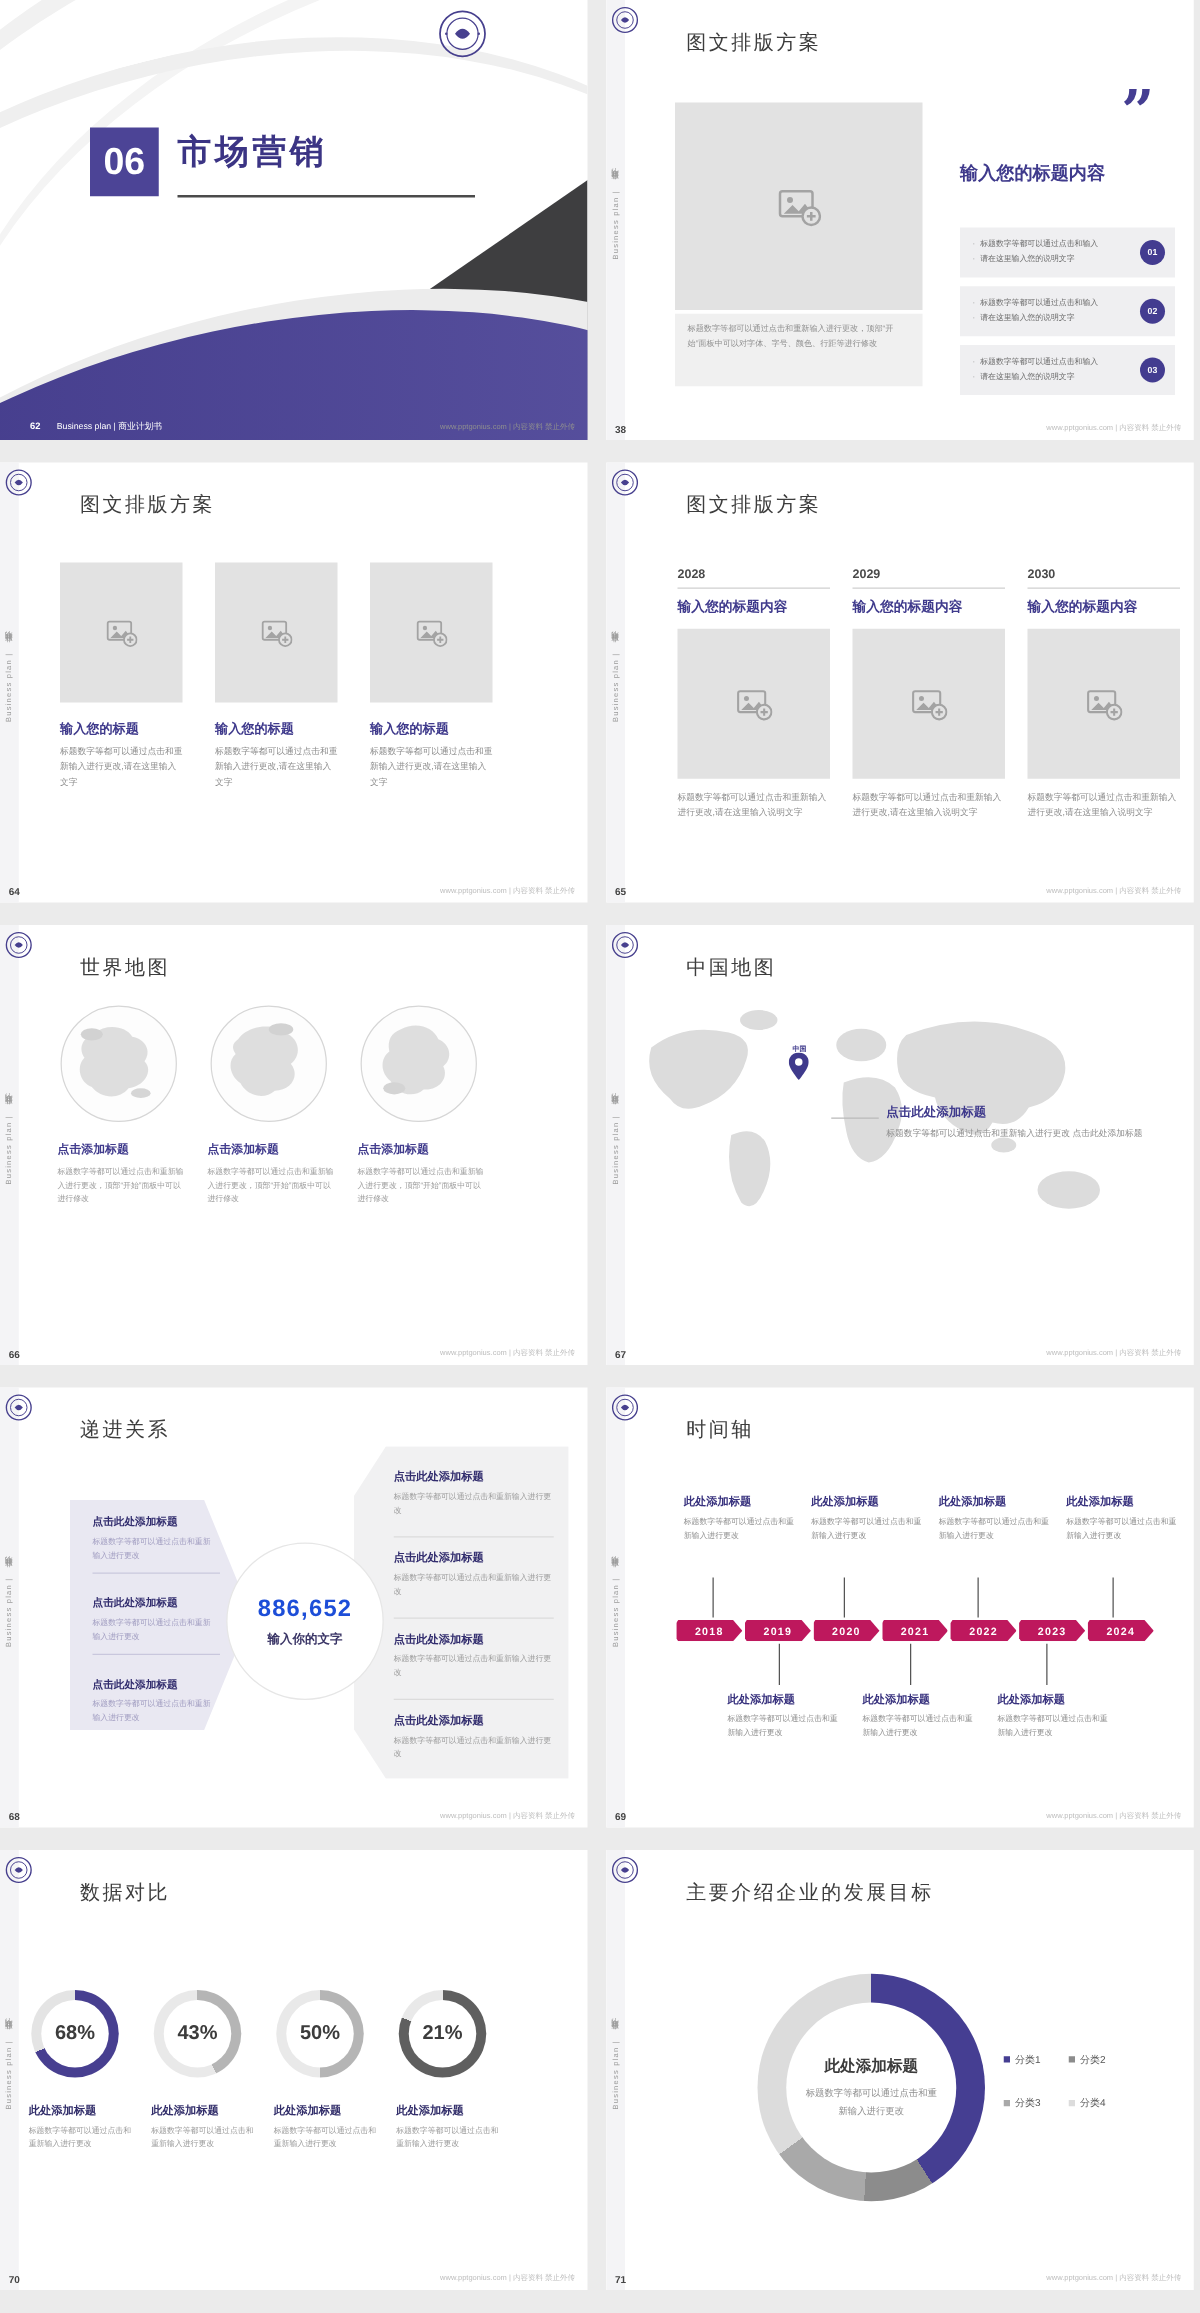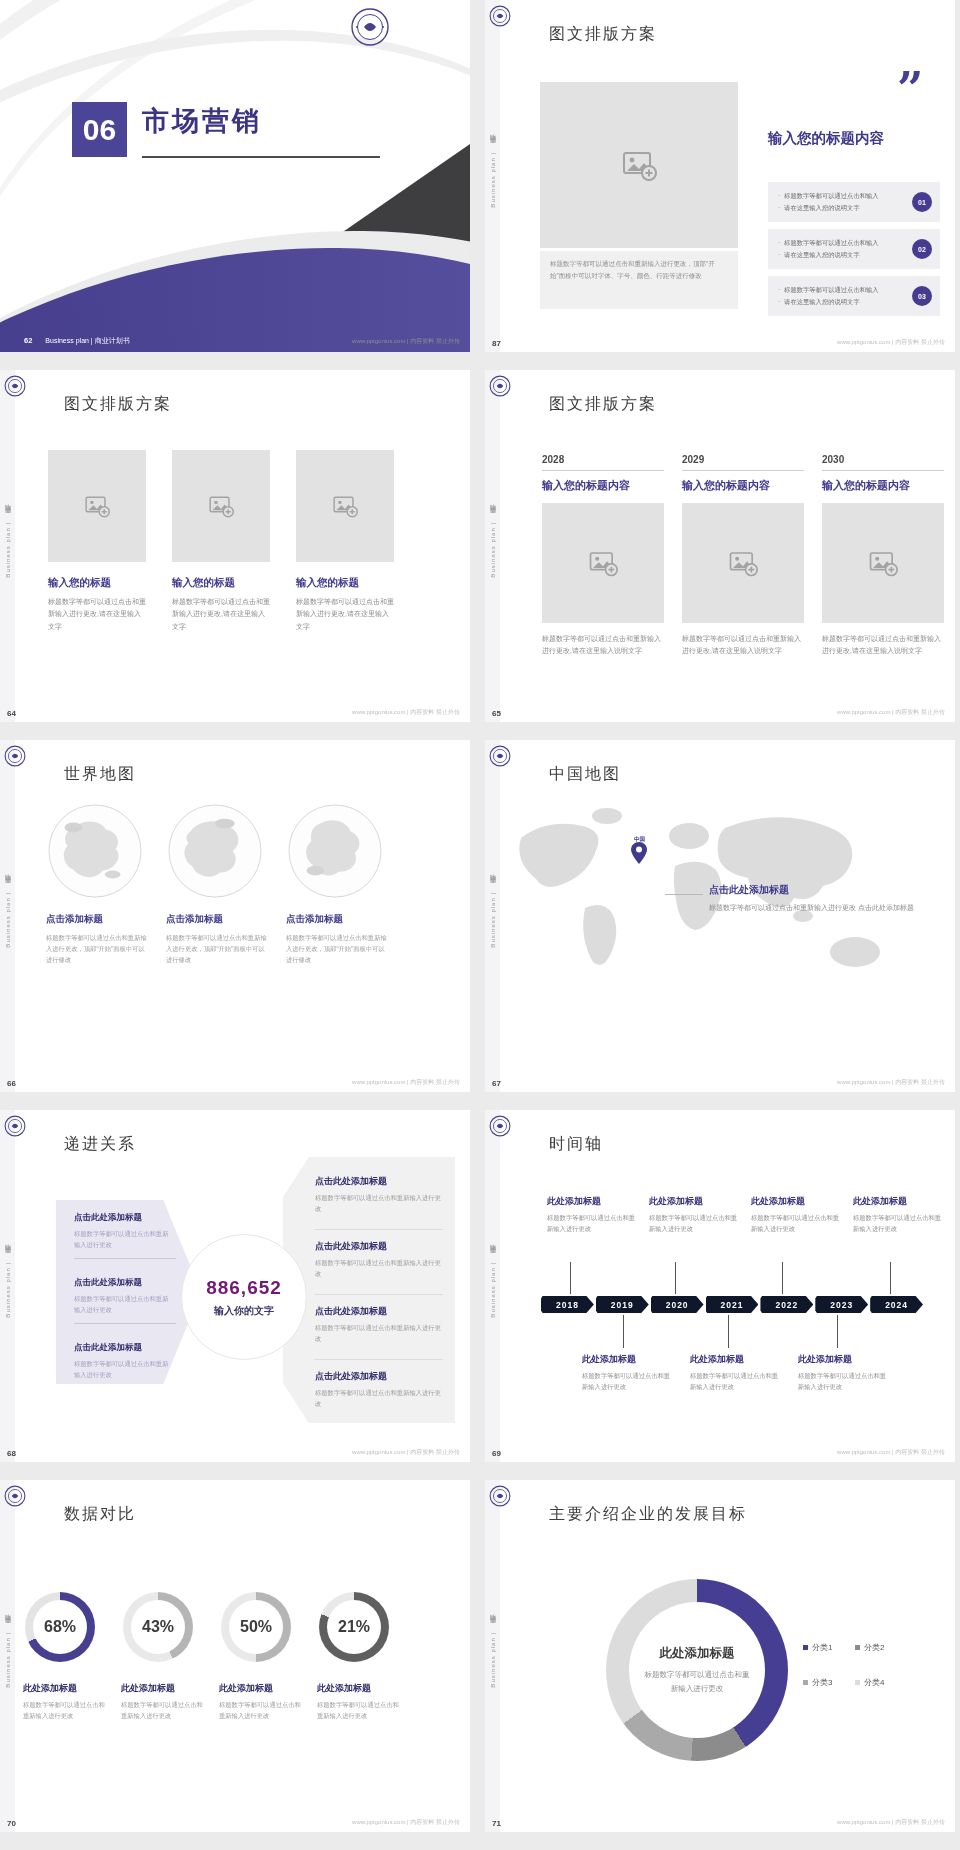--- a/index.html
+++ b/index.html
@@ -75,36 +75,36 @@
   
   #s68 .lblock{position:absolute;left:56px;top:90px;width:145px;height:184px;background:#e9e8f2;
     clip-path:polygon(0 0,74% 0,100% 50%,74% 100%,0 100%);z-index:1;}
   #s68 .li{position:absolute;left:18px;width:100px;}
   #s68 .lit{font-size:8.5px;font-weight:bold;color:#322d6e;}
   #s68 .lib{margin-top:4px;font-size:6.3px;color:#a09cc0;line-height:1.8;}
   #s68 .lsep{position:absolute;left:18px;width:102px;border-top:1px solid #c9c7dd;}
   #s68 .circle{position:absolute;left:181px;top:124px;width:124px;height:124px;border-radius:50%;
     background:#fff;border:1px solid #e6e6e6;z-index:2;display:flex;flex-direction:column;
     align-items:center;justify-content:center;}
-  #s68 .num{font-size:19px;font-weight:bold;color:#701a75;letter-spacing:1px;}
+  #s68 .num{font-size:19px;font-weight:bold;color:#1d4ed8;letter-spacing:1px;}
   #s68 .numlbl{margin-top:5px;font-size:10px;font-weight:bold;color:#3a3566;}
   #s68 .rblock{position:absolute;left:283px;top:47px;width:172px;height:266px;background:#f1f1f2;
     clip-path:polygon(15% 0,100% 0,100% 100%,15% 100%,0 85%,0 15%);z-index:1;}
   #s68 .ri{position:absolute;left:32px;width:130px;}
   #s68 .rit{font-size:9px;font-weight:bold;color:#322d6e;}
   #s68 .rib{margin-top:4px;font-size:6.3px;color:#9c9c9c;line-height:1.8;}
   #s68 .rsep{position:absolute;left:32px;width:128px;border-top:1px solid #dcdcdc;}
   
   .tcol,.bcol{position:absolute;width:92px;}
   .tcol{top:85px;}  .bcol{top:243px;}
   .tt{font-size:9px;font-weight:bold;color:#38327e;}
   .tb{margin-top:5px;font-size:6.3px;color:#8f8f8f;line-height:1.72;}
   #s69 .stem{position:absolute;width:1px;background:#555;}
   #s69 .chips{position:absolute;left:56px;top:186px;width:382px;height:17px;display:flex;gap:2px;}
-  #s69 .chip{flex:1;background:#0f172a;color:#fff;font-size:8.5px;font-weight:bold;
+  #s69 .chip{flex:1;background:#be185d;color:#fff;font-size:8.5px;font-weight:bold;
     display:flex;align-items:center;justify-content:center;letter-spacing:1px;
     clip-path:polygon(0 14%,3% 0,86% 0,100% 50%,86% 100%,3% 100%,0 86%);}
   
   .c70{position:absolute;top:112px;width:86px;}
   .ring{position:relative;width:70px;height:70px;border-radius:50%;margin-left:2px;}
   .ring::after{content:"";position:absolute;inset:8px;border-radius:50%;background:#fff;}
   .ring .pct{position:absolute;inset:0;display:flex;align-items:center;justify-content:center;
     font-size:16px;font-weight:bold;color:#3c3c3c;z-index:2;}
   .c70 .st{margin-top:20px;font-size:9px;font-weight:bold;color:#332f6b;}
   .c70 .sb{margin-top:5px;font-size:6.3px;color:#9a9a9a;line-height:1.72;}
@@ -177,21 +177,21 @@
   <div class="ib" style="top:229px">
     <div class="ln">标题数字等都可以通过点击和输入</div>
     <div class="ln">请在这里输入您的说明文字</div>
     <div class="badge">02</div>
   </div>
   <div class="ib" style="top:276px">
     <div class="ln">标题数字等都可以通过点击和输入</div>
     <div class="ln">请在这里输入您的说明文字</div>
     <div class="badge">03</div>
   </div>
-  <div class="pg">87</div>
+  <div class="pg">38</div>
   <div class="furl">www.pptgonius.com | 内容资料 禁止外传</div>
 </section>
 
 <section class="slide" id="s64" style="left:0;top:370px">
   <div class="sidebar"></div>
   <div class="vtext">Business plan | 商业计划书</div>
   <div class="logo"><svg width="22" height="22" viewBox="0 0 40 40">
         <circle cx="20" cy="20" r="18" fill="none" stroke="#47408e" stroke-width="2"></circle>
         <circle cx="20" cy="20" r="12" fill="none" stroke="#47408e" stroke-width="1.4"></circle>
         <path d="M14,20 q6,-8 12,0 q-6,8 -12,0" fill="#47408e"></path>

